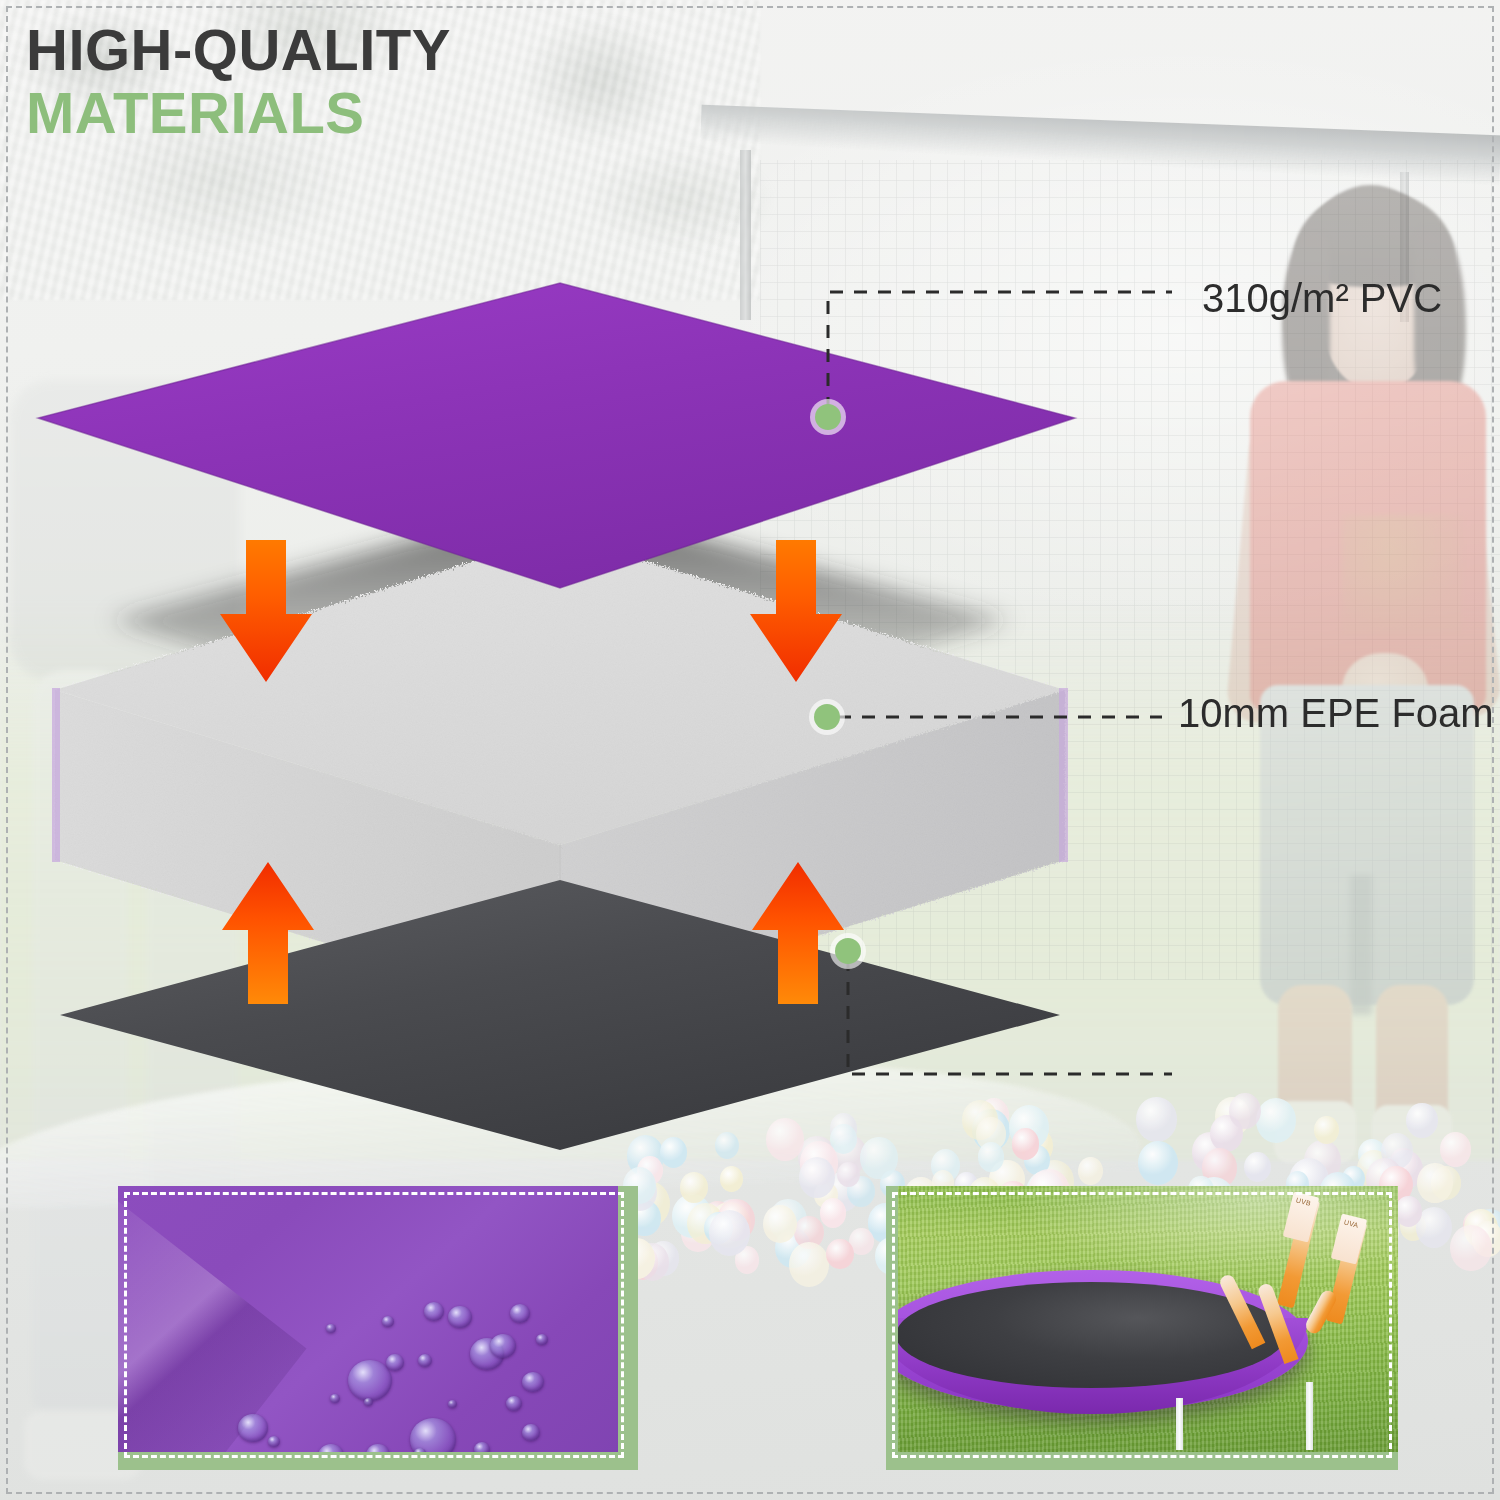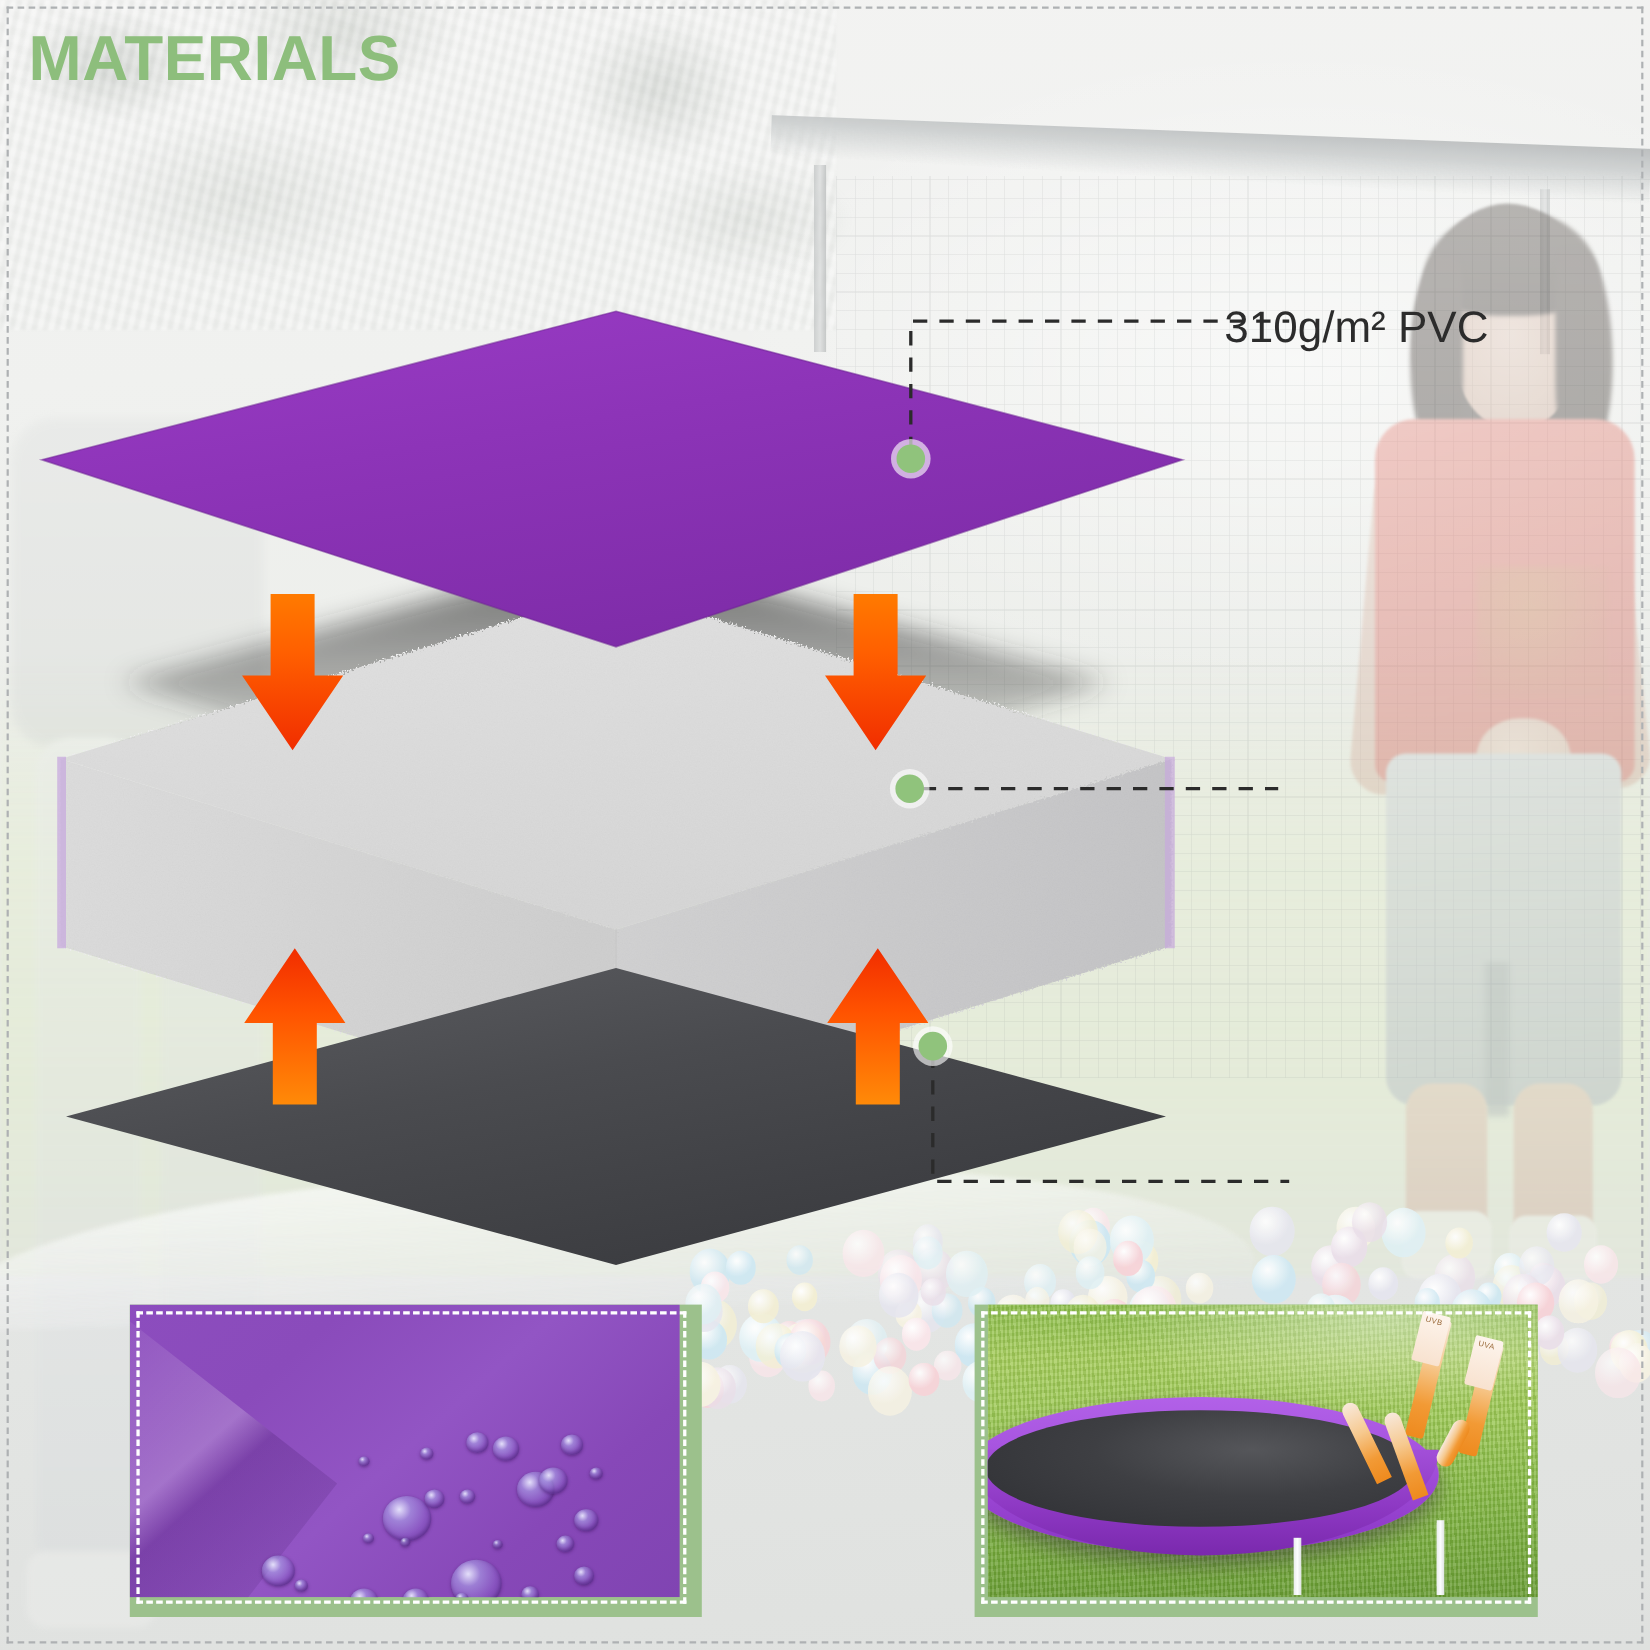--- a/index.html
+++ b/index.html
@@ -338,20 +338,21 @@
         <div class="ball" style="width: 28.5796px; height: 32.0092px; left: 104.143px; top: 151.978px; background: radial-gradient(circle at 36% 30%, rgb(255, 255, 255) 0%, rgb(207, 232, 242) 52%, rgb(207, 232, 242) 100%); opacity: 0.94;"></div>
         <div class="ball" style="width: 31.9936px; height: 35.8328px; left: 628.712px; top: 32.8758px; background: radial-gradient(circle at 36% 30%, rgb(255, 255, 255) 0%, rgb(234, 223, 233) 52%, rgb(234, 223, 233) 100%); opacity: 0.8;"></div>
         <div class="ball" style="width: 31.9549px; height: 35.7895px; left: 871.505px; top: 161.034px; background: radial-gradient(circle at 36% 30%, rgb(255, 255, 255) 0%, rgb(246, 242, 226) 52%, rgb(246, 242, 226) 100%); opacity: 0.93;"></div>
         <div class="ball" style="width: 25.4579px; height: 28.5129px; left: 588.419px; top: 115.999px; background: radial-gradient(circle at 36% 30%, rgb(255, 255, 255) 0%, rgb(223, 240, 244) 52%, rgb(223, 240, 244) 100%); opacity: 0.85;"></div>
         <div class="ball" style="width: 41.78px; height: 46.7936px; left: 850.101px; top: 164.622px; background: radial-gradient(circle at 36% 30%, rgb(255, 255, 255) 0%, rgb(249, 230, 234) 52%, rgb(249, 230, 234) 100%); opacity: 0.72;"></div>
         <div class="ball" style="width: 41.1894px; height: 46.1321px; left: 108.733px; top: 149.946px; background: radial-gradient(circle at 36% 30%, rgb(255, 255, 255) 0%, rgb(230, 230, 239) 52%, rgb(230, 230, 239) 100%); opacity: 0.92;"></div>
       </div>
   </div>
 
   <div class="heading">
+    <div class="h-line1">HIGH-QUALITY</div>
     <div class="h-line2">MATERIALS</div>
   </div>
 
   <div class="diagram">
     <svg class="dia-svg" width="1120" height="1180" viewBox="0 0 1120 1180">
       <defs>
         <linearGradient id="gPvc" x1="0" y1="0" x2="0.55" y2="1">
           <stop offset="0%" stop-color="#9a3cc6"></stop>
           <stop offset="45%" stop-color="#8d34b8"></stop>
           <stop offset="100%" stop-color="#7e2ca8"></stop>
@@ -462,26 +463,27 @@
           <path d="M798,862 L844,930 L818,930 L818,1004 L778,1004 L778,930 L752,930 Z" fill="url(#gArrU)"></path>
         </g>
       </g>
     </svg>
   </div>
 
   <svg class="dline" style="left:820px;top:280px;" width="360" height="150">
     <polyline points="8,130 8,12 352,12" fill="none" stroke="#2b2b2b" stroke-width="3" stroke-dasharray="13 11"></polyline>
   </svg>
   <div class="dot" style="left:815px;top:404px;"></div>
-  <div class="callout-text" style="left:1113px;top:276px;">310g/m² PVC</div>
+  <div class="callout-text" style="left:1202px;top:276px;">310g/m² PVC</div>
 
   <svg class="dline" style="left:836px;top:705px;" width="330" height="24">
     <line x1="2" y1="12" x2="326" y2="12" stroke="#2b2b2b" stroke-width="3" stroke-dasharray="13 11"></line>
   </svg>
   <div class="dot" style="left:814px;top:704px;"></div>
+  <div class="callout-text" style="left:1178px;top:691px;">10mm EPE Foam</div>
 
   <svg class="dline" style="left:838px;top:952px;" width="340" height="140">
     <polyline points="10,6 10,122 334,122" fill="none" stroke="#2b2b2b" stroke-width="3" stroke-dasharray="13 11"></polyline>
   </svg>
   <div class="dot" style="left:835px;top:938px;"></div>
 
   <div class="inset" style="left:118px;top:1186px;width:520px;height:284px;">
     <div class="frame"></div>
     <div class="photo" style="left:0;top:0;width:500px;height:266px;">
       <div class="drop-bg"></div>

